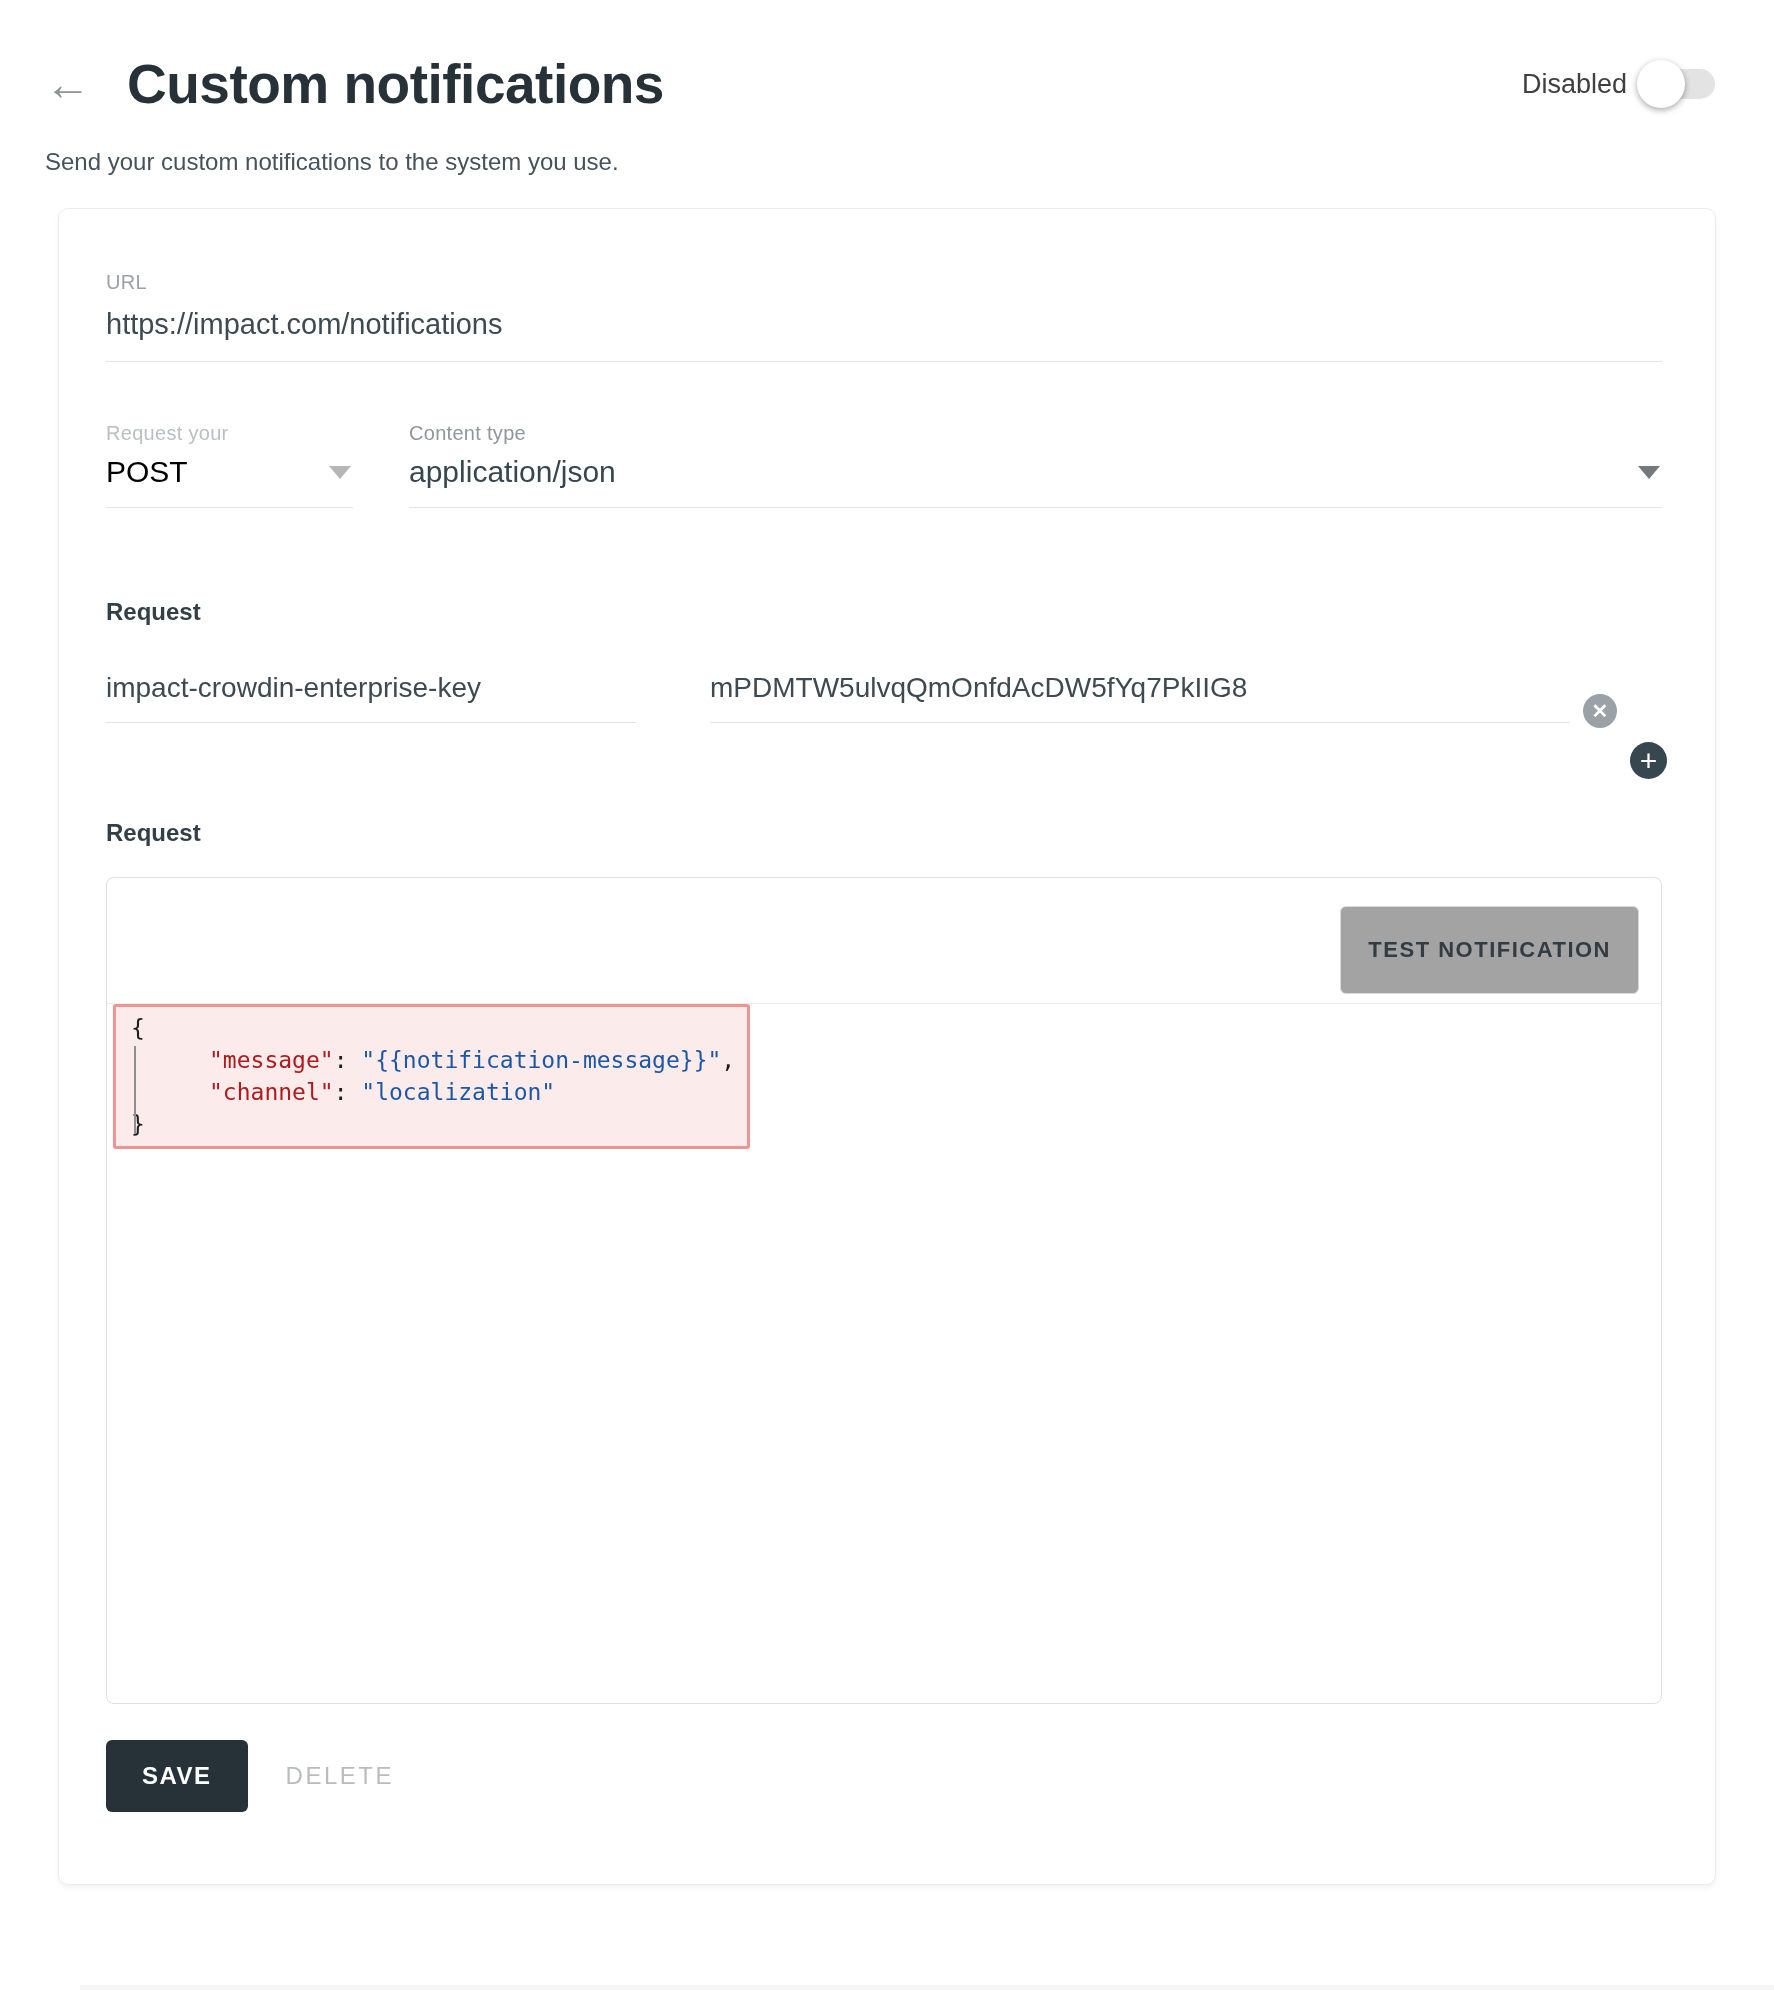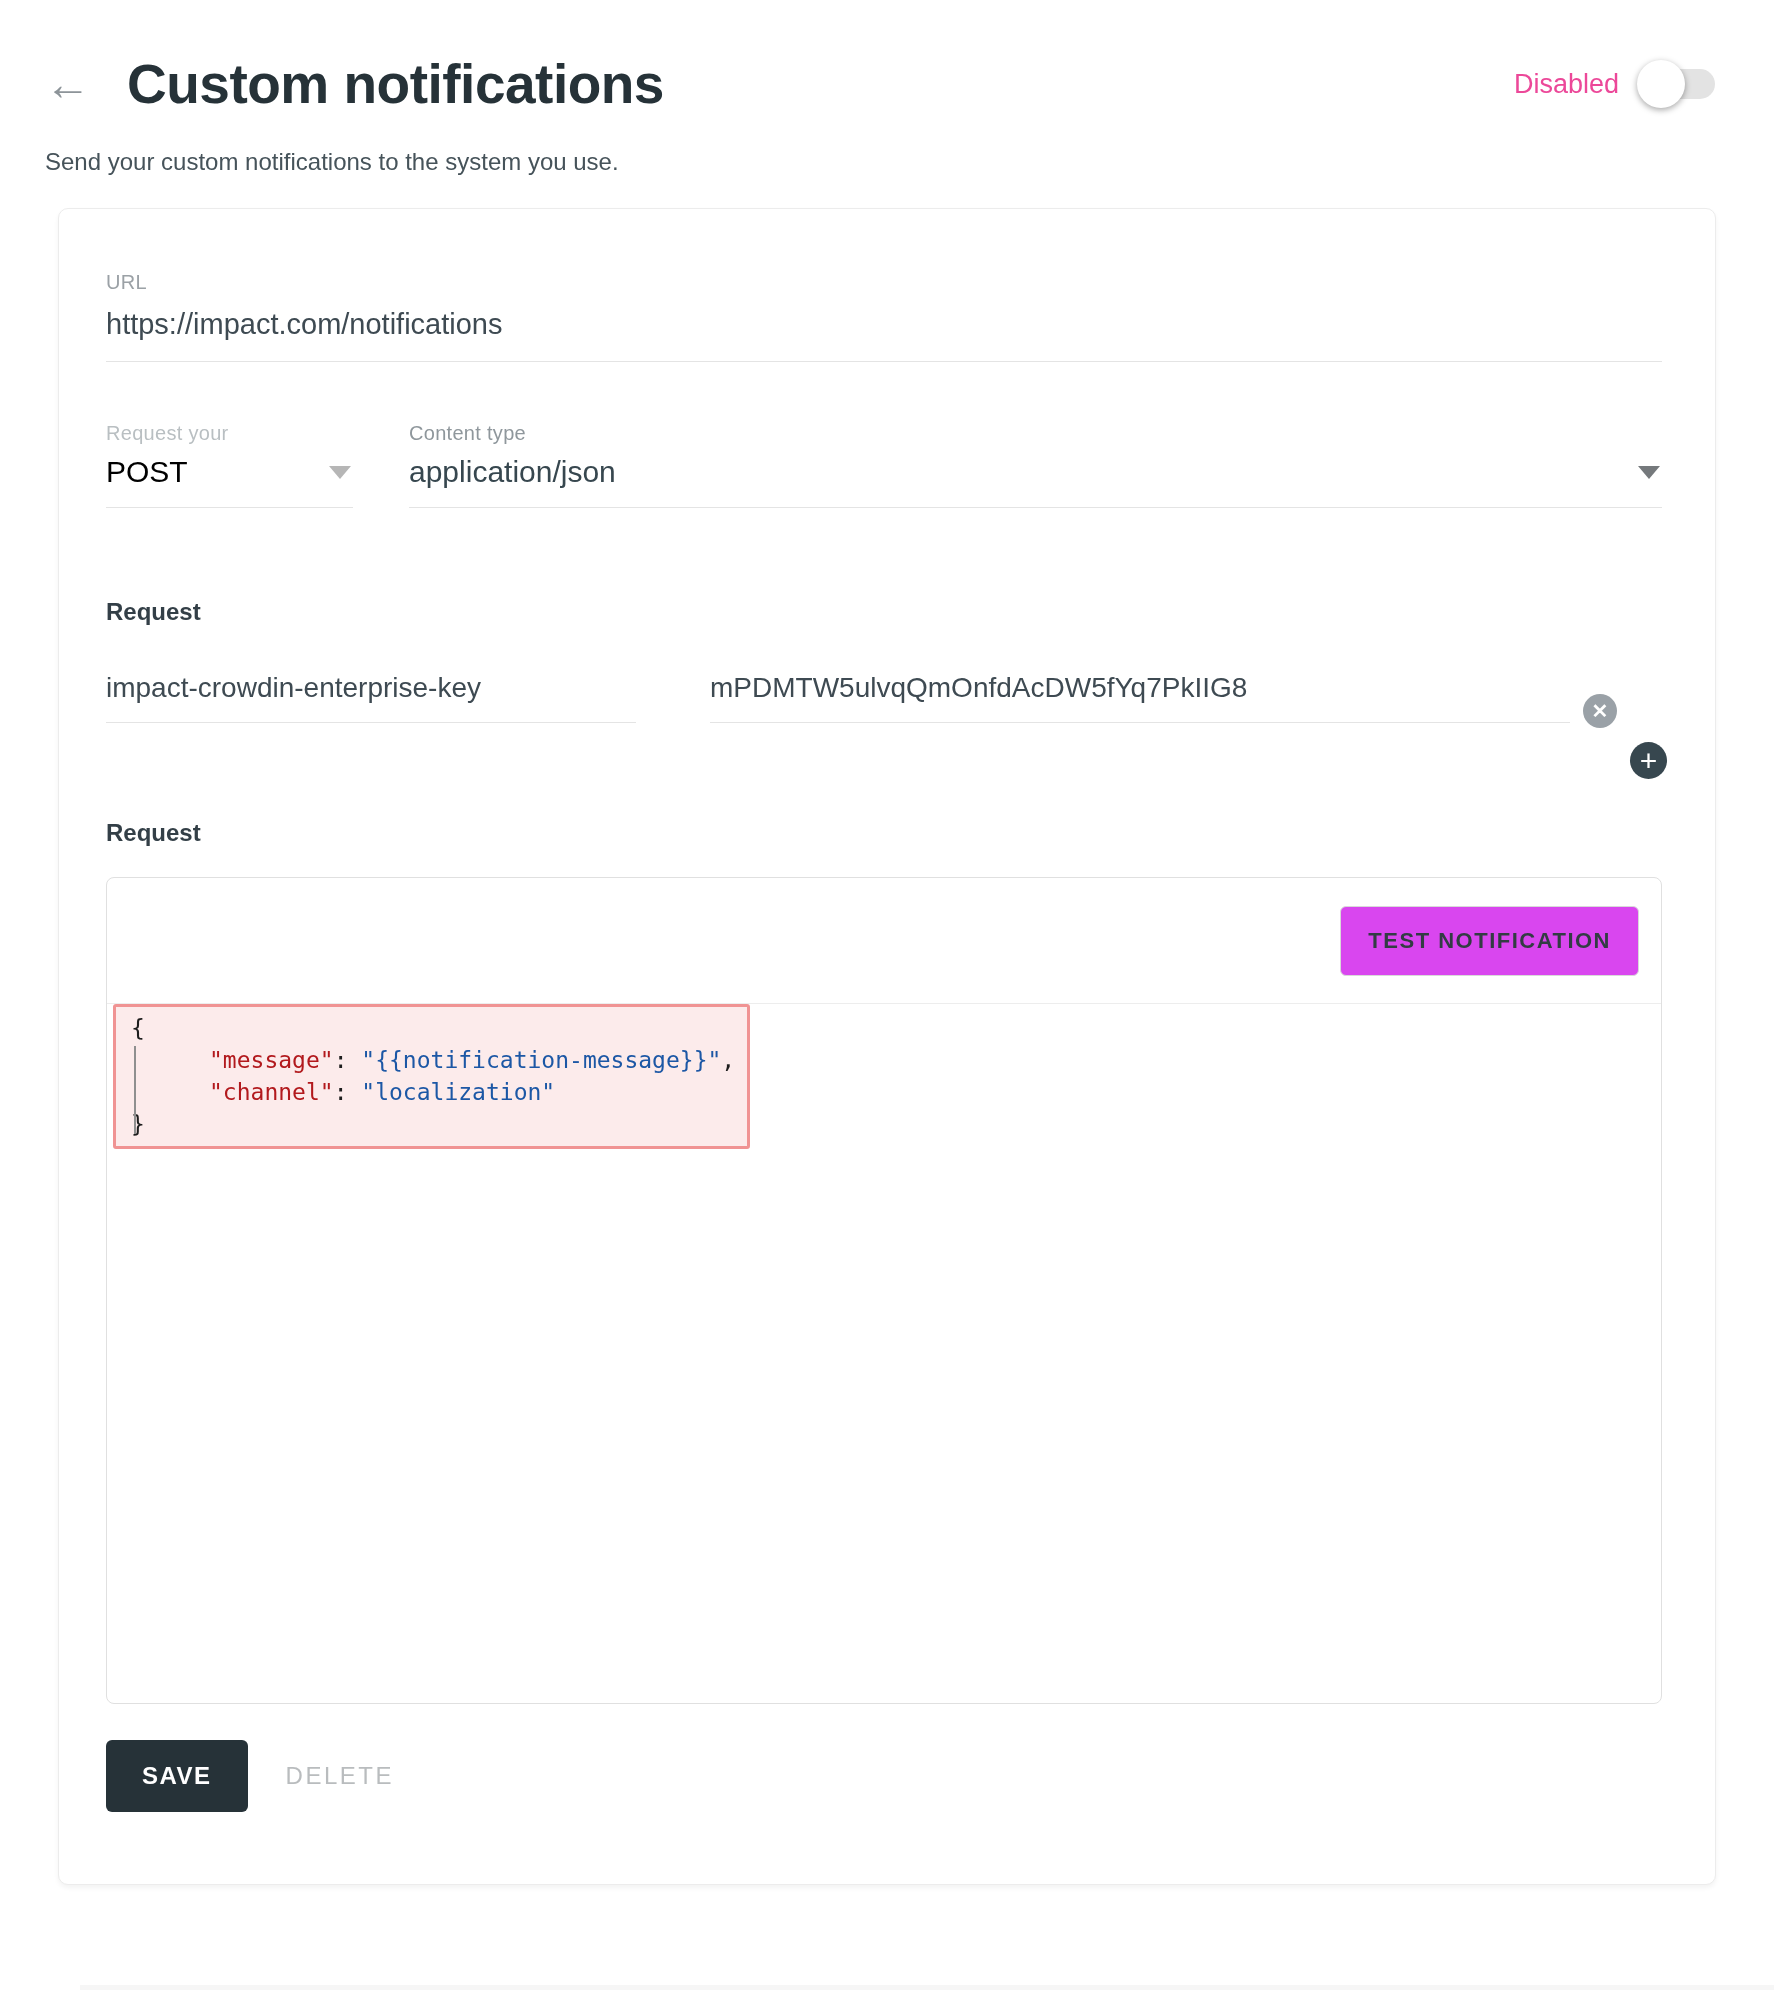--- a/index.html
+++ b/index.html
@@ -7,21 +7,21 @@
     font-family: "Liberation Sans", sans-serif; color: #37474f; }
   body { position: relative; overflow: hidden; }
 
   .page { padding: 0 45px; }
 
   
   .header-row { display: flex; align-items: center; padding-top: 52px; }
   .back-arrow { font-size: 46px; color: #8d9499; line-height: 1; cursor: pointer; }
   .page-title { font-size: 55px; font-weight: 700; color: #263238; margin-left: 36px; letter-spacing: -0.5px; }
   .spacer { flex: 1; }
-  .toggle-label { font-size: 27px; color: #ec4899; margin-right: 24px; }
+  .toggle-label { font-size: 27px; color: #404040; margin-right: 16px; }
   .toggle { position: relative; width: 72px; height: 30px; background: #e3e3e3; border-radius: 16px; margin-right: 14px; cursor: pointer; }
   .toggle .knob { position: absolute; left: -6px; top: -9px; width: 48px; height: 48px;
     background: #ffffff; border-radius: 50%; box-shadow: 0 2px 6px rgba(0,0,0,0.35); }
 
   .subtitle { margin-top: 32px; font-size: 24px; color: #46535a; }
 
   
   .card { margin: 32px 0 0 13px; width: 1658px; height: 1677px;
     border: 1px solid #ececec; border-radius: 10px;
     box-shadow: 0 3px 5px rgba(0,0,0,0.05);
@@ -56,22 +56,22 @@
     align-items: center; justify-content: center; cursor: pointer; }
   .remove-btn { width: 34px; height: 34px; background: #9aa1a7; right: 45px; top: 22px;
     font-size: 20px; font-weight: 700; }
   .add-btn { width: 37px; height: 37px; background: #37474f; right: -5px; top: 70px;
     font-size: 30px; font-weight: 400; line-height: 1; }
 
   
   .payload-section { margin-top: 96px; }
   .payload-box { margin-top: 30px; border: 1px solid #e0e0e0; border-radius: 8px; height: 827px; background: #fff; }
   .payload-toolbar { position: relative; height: 126px; border-bottom: 1px solid #ededed; }
-  .test-btn { position: absolute; right: 22px; top: 28px; background: #d946ef;
-    border: 1px solid #d9d9d9; border-radius: 6px; padding: 21px 27px;
+  .test-btn { position: absolute; right: 22px; top: 28px; background: #a3a3a3;
+    border: 1px solid #d9d9d9; border-radius: 6px; padding: 30px 27px;
     font-family: "Liberation Sans", sans-serif; font-size: 22px; font-weight: 700;
     letter-spacing: 1.5px; color: #323c43; cursor: pointer; }
   .code-area { position: relative; padding-left: 6px; }
   .error-box { position: relative; width: 637px; background: #fcebeb;
     border: 3px solid #f09393; border-radius: 3px; padding: 5px 0 6px 0; }
   .code-line { font-family: "DejaVu Sans Mono", monospace; font-size: 23px; line-height: 32px;
     color: #1d1d1d; white-space: pre; padding-left: 15px; }
   .code-indent { padding-left: 93px; }
   .json-key { color: #b2191d; }
   .json-punct { color: #1d1d1d; }

